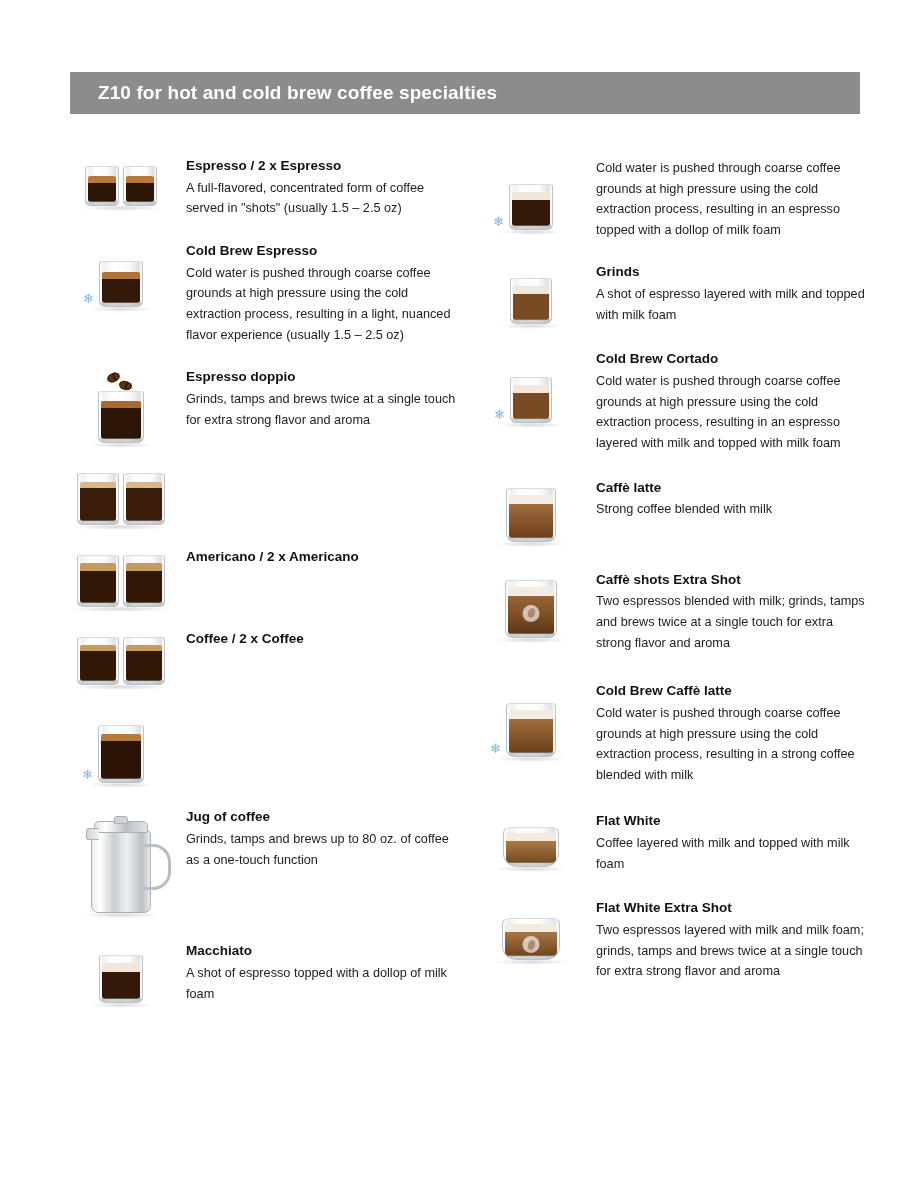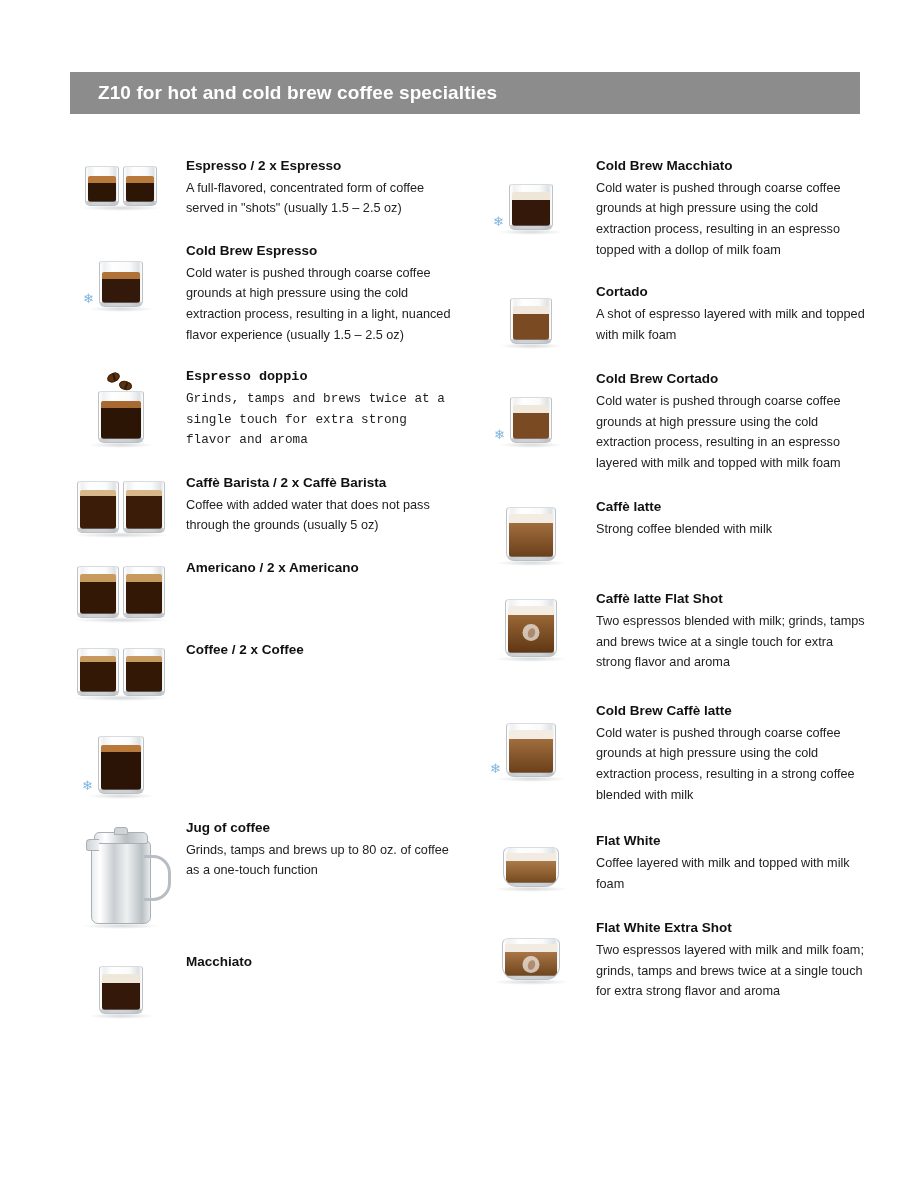--- a/index.html
+++ b/index.html
@@ -261,21 +261,21 @@
             </div>
             <div class="shadow" style="width:66px;"></div>
           </div>
         </div>
         <div class="text-cell">
           <p class="entry-title">Cold Brew Espresso</p>
           <p class="entry-desc">Cold water is pushed through coarse coffee grounds at high pressure using the cold extraction process, resulting in a light, nuanced flavor experience (usually 1.5 – 2.5 oz)</p>
         </div>
       </div>
 
-      <div class="entry" style="margin-bottom:24px;font-family:Liberation Mono, monospace;">
+      <div class="entry" style="margin-bottom:24px;">
         <div class="img-cell" style="padding-top:6px;">
           <div class="cupwrap" style="padding-top:16px;">
             <div class="bean" style="left:50%;top:-2px;transform:translateX(-14px) rotate(-25deg);"></div>
             <div class="bean" style="left:50%;top:6px;transform:translateX(-2px) rotate(15deg);"></div>
             <div class="cup" style="width:46px;height:52px;border-radius:3px 3px 6px 6px;">
               <div class="crema" style="top:9px;height:7px;background:#a96a31;"></div>
               <div class="liquid" style="top:16px;background:#2c1505;"></div>
             </div>
             <div class="shadow" style="width:66px;"></div>
           </div>
@@ -293,24 +293,20 @@
               <div class="crema" style="top:8px;height:6px;background:#d8b88a;"></div>
               <div class="liquid" style="top:14px;background:#3a1c08;"></div>
             </div>
             <div class="cup" style="width:42px;height:52px;border-radius:3px 3px 5px 5px;">
               <div class="crema" style="top:8px;height:6px;background:#d8b88a;"></div>
               <div class="liquid" style="top:14px;background:#3a1c08;"></div>
             </div>
             <div class="shadow" style="width:98px;"></div>
           </div>
         </div>
-        <div class="text-cell">
-          <p class="entry-title">Caffè Barista / 2 x Caffè Barista</p>
-          <p class="entry-desc">Coffee with added water that does not pass through the grounds (usually 5 oz)</p>
-        </div>
       </div>
 
       <div class="entry" style="margin-bottom:24px;">
         <div class="img-cell" style="padding-top:6px;">
           <div class="cupwrap">
             <div class="cup" style="width:42px;height:52px;border-radius:3px 3px 5px 5px;">
               <div class="crema" style="top:7px;height:8px;background:#c79a5e;"></div>
               <div class="liquid" style="top:15px;background:#331806;"></div>
             </div>
             <div class="cup" style="width:42px;height:52px;border-radius:3px 3px 5px 5px;">
@@ -380,56 +376,56 @@
           <div class="cupwrap">
             <div class="cup" style="width:44px;height:48px;border-radius:3px 3px 6px 6px;">
               <div class="crema" style="top:7px;height:9px;background:#f0e7db;"></div>
               <div class="liquid" style="top:16px;background:#34190a;"></div>
             </div>
             <div class="shadow" style="width:66px;"></div>
           </div>
         </div>
         <div class="text-cell">
           <p class="entry-title">Macchiato</p>
+          <p class="entry-desc">A shot of espresso topped with a dollop of milk foam</p>
         </div>
       </div>
 
     </div>
 
     <div class="col right">
 
       <div class="entry" style="margin-bottom:24px;">
         <div class="img-cell" style="padding-top:26px;">
           <div class="cupwrap">
             <span class="snow">❄</span>
             <div class="cup" style="width:44px;height:46px;border-radius:3px 3px 6px 6px;">
               <div class="crema" style="top:7px;height:8px;background:#efe6da;"></div>
               <div class="liquid" style="top:15px;background:#34190a;"></div>
             </div>
             <div class="shadow" style="width:66px;"></div>
           </div>
         </div>
         <div class="text-cell">
-          <p class="entry-title">Cold Brew Macchiato</p>
           <p class="entry-desc">Cold water is pushed through coarse coffee grounds at high pressure using the cold extraction process, resulting in an espresso topped with a dollop of milk foam</p>
         </div>
       </div>
 
       <div class="entry" style="margin-bottom:26px;">
         <div class="img-cell" style="padding-top:14px;">
           <div class="cupwrap">
             <div class="cup" style="width:42px;height:46px;border-radius:3px 3px 6px 6px;">
               <div class="crema" style="top:7px;height:8px;background:#f0e8dc;"></div>
               <div class="liquid" style="top:15px;background:#7a4a22;"></div>
             </div>
             <div class="shadow" style="width:64px;"></div>
           </div>
         </div>
         <div class="text-cell">
-          <p class="entry-title">Cortado</p>
+          <p class="entry-title">Grinds</p>
           <p class="entry-desc">A shot of espresso layered with milk and topped with milk foam</p>
         </div>
       </div>
 
       <div class="entry" style="margin-bottom:26px;">
         <div class="img-cell" style="padding-top:26px;">
           <div class="cupwrap">
             <span class="snow">❄</span>
             <div class="cup" style="width:42px;height:46px;border-radius:3px 3px 6px 6px;">
               <div class="crema" style="top:7px;height:8px;background:#f0e8dc;"></div>
@@ -465,21 +461,21 @@
           <div class="cupwrap">
             <div class="cup" style="width:52px;height:58px;border-radius:4px 4px 8px 8px;">
               <div class="crema" style="top:6px;height:9px;background:#f3ece3;"></div>
               <div class="liquid" style="top:15px;background:linear-gradient(to bottom,#9a6736,#5e3614);"></div>
               <div class="logo-dot" style="top:24px;"></div>
             </div>
             <div class="shadow" style="width:74px;"></div>
           </div>
         </div>
         <div class="text-cell">
-          <p class="entry-title">Caffè latte Flat Shot</p>
+          <p class="entry-title">Caffè shots Extra Shot</p>
           <p class="entry-desc">Two espressos blended with milk; grinds, tamps and brews twice at a single touch for extra strong flavor and aroma</p>
         </div>
       </div>
 
       <div class="entry" style="margin-bottom:28px;">
         <div class="img-cell" style="padding-top:20px;">
           <div class="cupwrap">
             <span class="snow">❄</span>
             <div class="cup" style="width:50px;height:54px;border-radius:4px 4px 8px 8px;">
               <div class="crema" style="top:6px;height:9px;background:#f3ece3;"></div>

